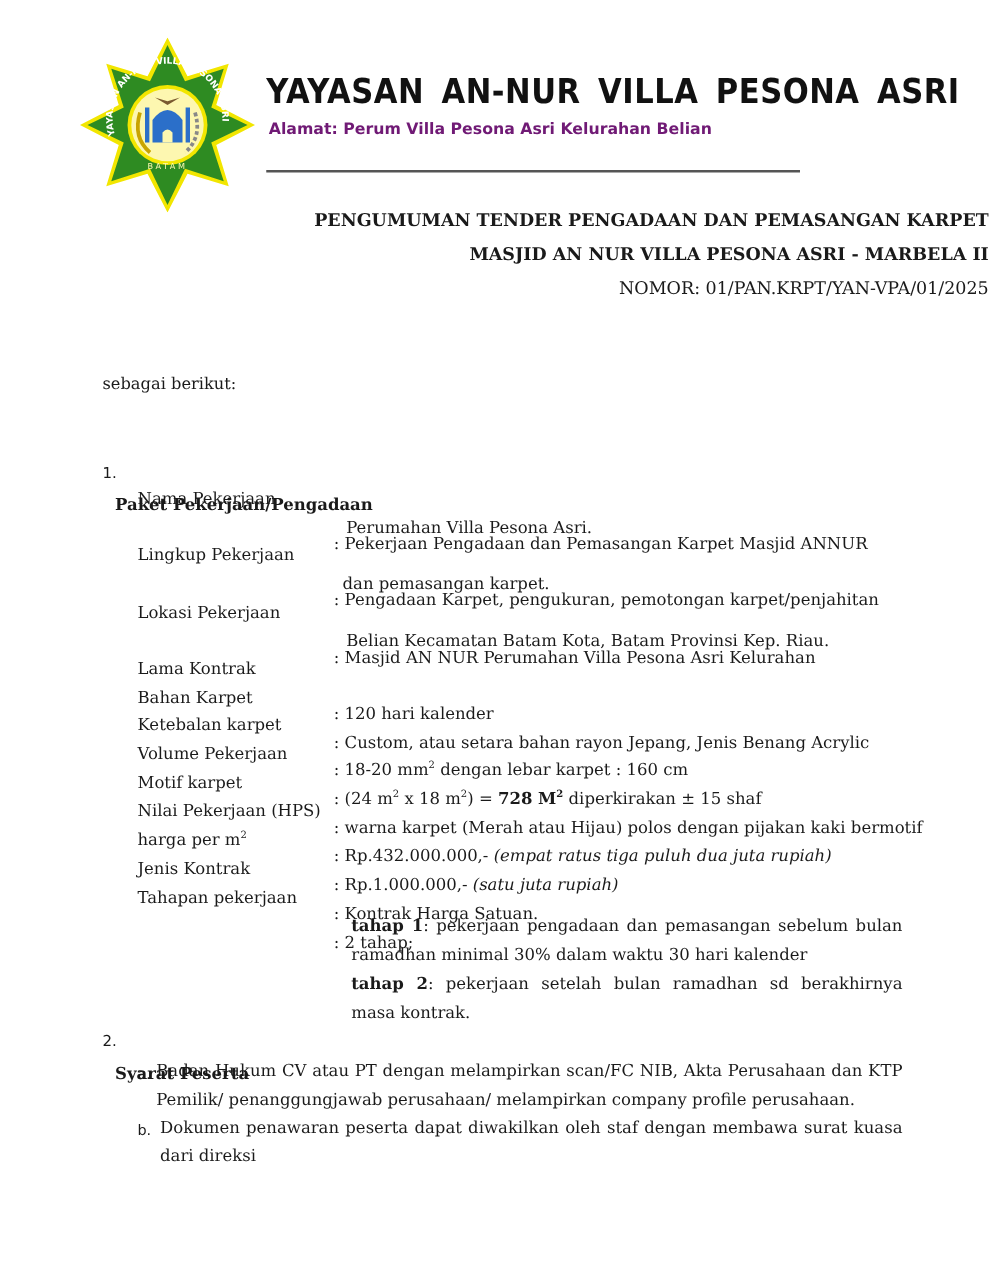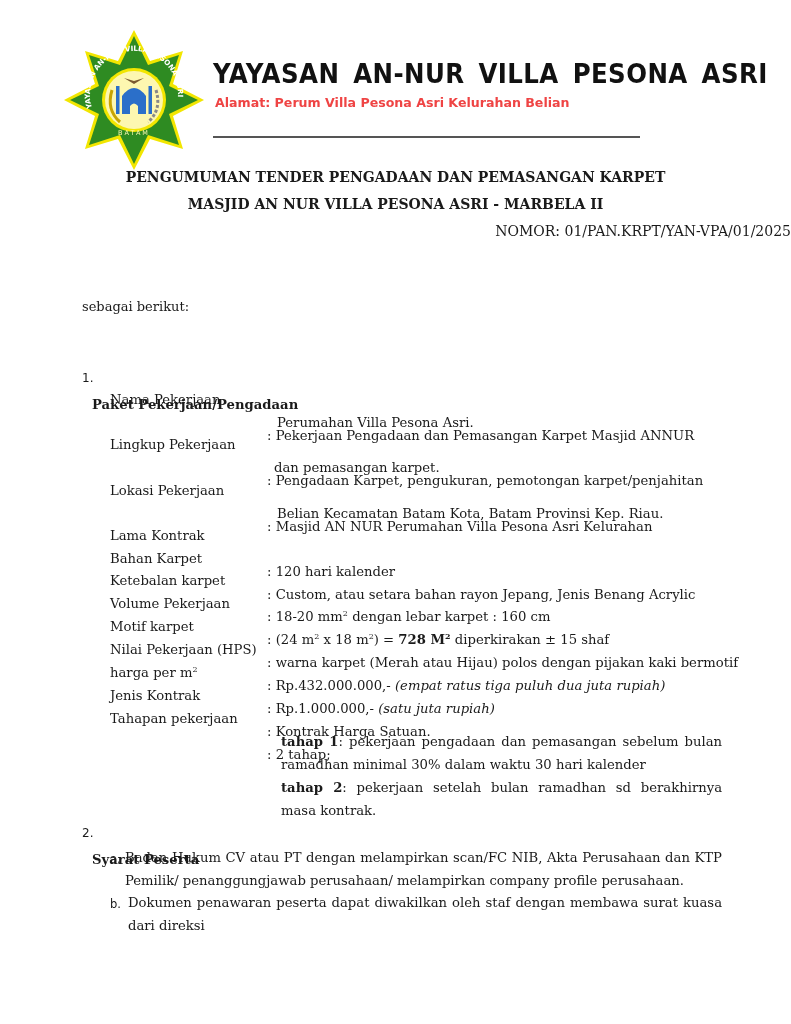--- a/index.html
+++ b/index.html
@@ -5,27 +5,27 @@
   html, body { margin: 0; padding: 0; background: #ffffff; }
   body { width: 791px; height: 1024px; position: relative; overflow: hidden;
          font-family: "DejaVu Serif", "Liberation Serif", serif; color: #1a1a1a; }
 
   .letterhead { position: absolute; left: 0; top: 0; width: 791px; height: 150px; }
   .logo { position: absolute; left: 64px; top: 30px; width: 140px; height: 140px; }
   .org-name { position: absolute; left: 213px; top: 57px; font-family: "DejaVu Sans", sans-serif;
               font-weight: bold; font-size: 24.5px; letter-spacing: 0.4px; color: #111;
               transform: scaleY(1.12); transform-origin: left top; white-space: nowrap; word-spacing: 5px; }
   .org-addr { position: absolute; left: 215px; font-family: "DejaVu Sans", sans-serif; font-weight: bold;
-              font-size: 12.6px; color: #ef4444; white-space: nowrap; }
+              font-size: 12.6px; color: #701a75; white-space: nowrap; }
   .org-addr.l1 { top: 95px; }
   .org-addr.l2 { top: 111px; }
   .rule { position: absolute; left: 213px; top: 136px; width: 427px; height: 2px; background: #555; }
 
   .title { position: absolute; left: 0; width: 791px; text-align: center; font-size: 14px; white-space: nowrap; }
-  .title.b { font-weight: bold; }
+  .title.b { font-weight: bold; text-align: right; }
   .t1 { top: 169px; } .t2 { top: 196px; } .t3 { top: 223px; text-align: right; }
 
   .intro { position: absolute; left: 82px; top: 268px; width: 640px; font-size: 15px; line-height: 25.5px; text-align: justify; }
   .intro .last { font-size: 13px; }
   .sec-num { position: absolute; left: 82px; font-family: "DejaVu Sans", sans-serif; font-size: 12px; }
   .sec-title { position: absolute; left: 92px; font-weight: bold; font-size: 13.2px; margin-top: 28px; }
 
   .row { position: absolute; left: 110px; font-size: 13.2px; white-space: nowrap; }
   .row .lbl { position: absolute; left: 0; top: 0; }
   .row .val { position: absolute; left: 157px; top: 0; margin-top: 36px; }

